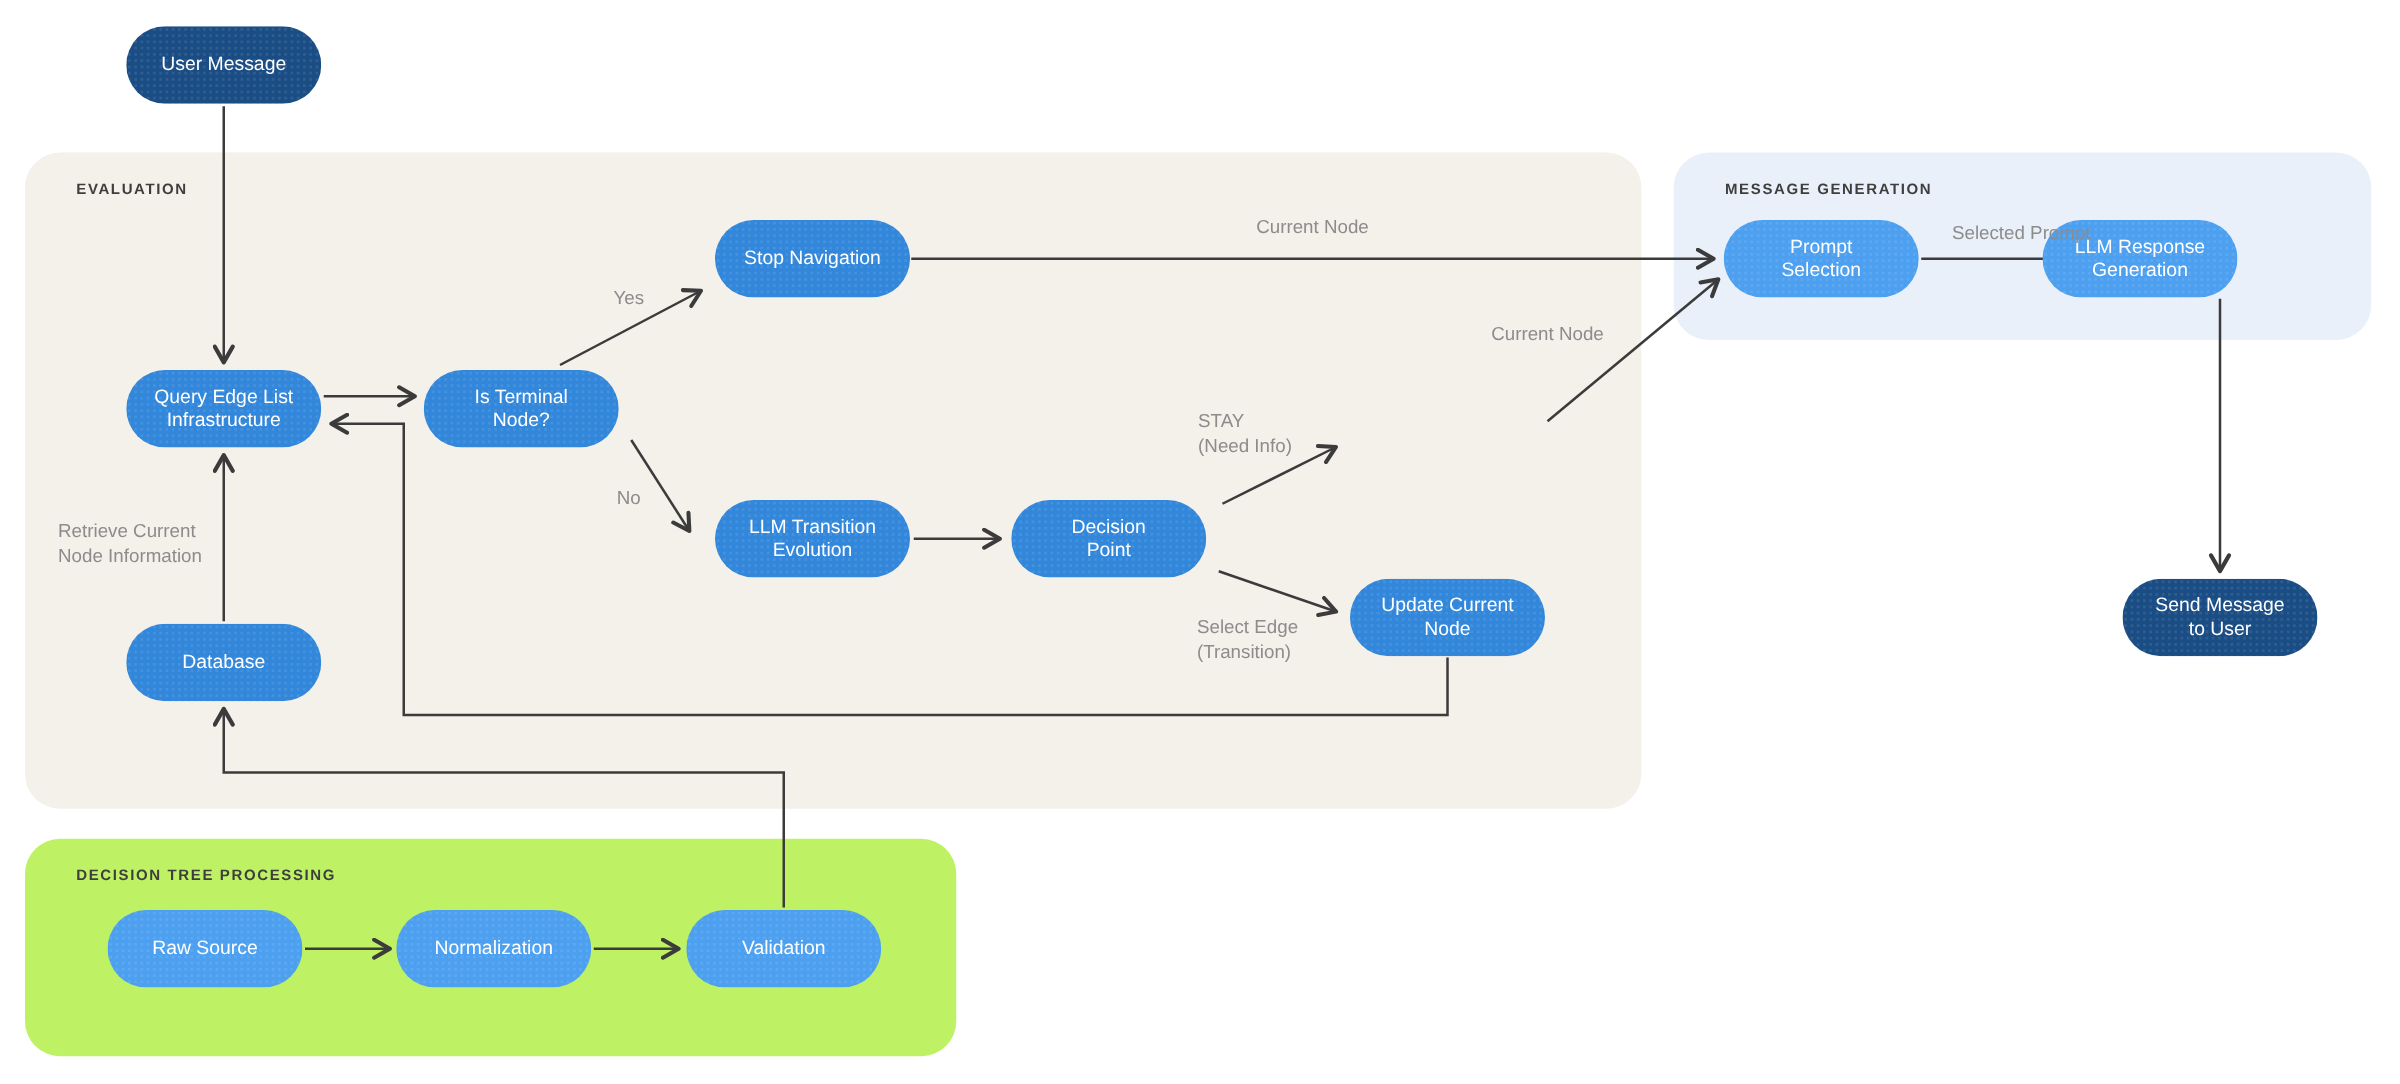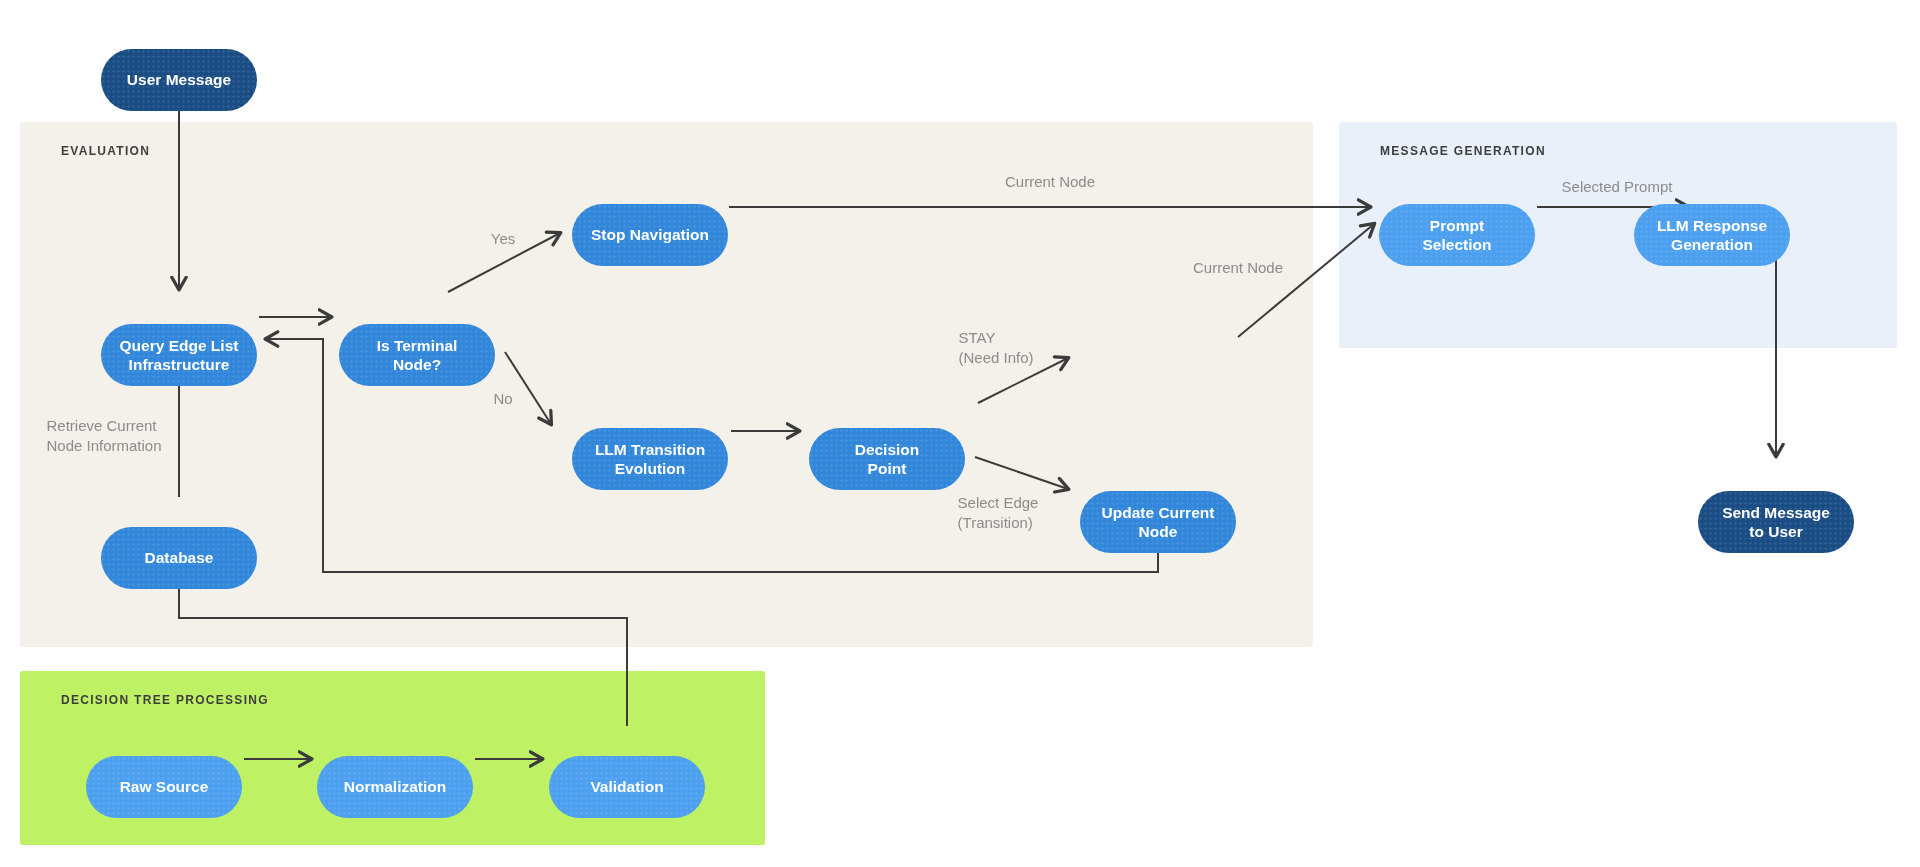--- a/index.html
+++ b/index.html
@@ -5,21 +5,21 @@
   html,body{margin:0;padding:0;background:#ffffff;}
   #canvas{
     position:relative;
     width:1920px;height:867px;
     background:#ffffff;
     font-family:"Liberation Sans", sans-serif;
     overflow:hidden;
   }
   .section{
     position:absolute;
-    border-radius:3px;
+    border-radius:28px;
   }
   .section-title{
     position:absolute;
     left:41px;top:22px;
     font-size:12px;
     font-weight:bold;
     letter-spacing:1.3px;
     color:#3e3e3e;
     text-transform:uppercase;
   }
@@ -31,48 +31,47 @@
     position:absolute;
     width:156px;
     min-height:62px;
     border-radius:32px;
     display:flex;
     align-items:center;
     justify-content:center;
     text-align:center;
     color:#ffffff;
     font-size:15.5px;
-    font-weight:bold;
+    font-weight:normal;
     line-height:1.25;
     white-space:pre-line;
     transform:translate(-50%,-50%);
     background-image:radial-gradient(rgba(255,255,255,0.09) 1px, rgba(0,0,0,0) 1.3px);
     background-size:5px 5px;
     padding:8px 6px;
     box-sizing:border-box;
-    margin-top:28px;
   }
   .edge-label{
     position:absolute;
     transform:translate(-50%,-50%);
     color:#8c8c8c;
     font-size:15px;
     line-height:1.3;
     text-align:left;
     white-space:pre-line;
   }
 </style>
 </head>
 <body>
 
 <div id="canvas">
   <div class="section" style="left: 20px; top: 122px; width: 1293px; height: 525px; background: rgb(244, 240, 234);">
       <div class="section-title">EVALUATION</div>
     </div>
-    <div class="section" style="left: 1339px; top: 122px; width: 558px; height: 226px; background: rgb(233, 240, 250);">
+    <div class="section" style="left: 1339px; top: 122px; width: 558px; height: 150px; background: rgb(233, 240, 250);">
       <div class="section-title">MESSAGE GENERATION</div>
     </div>
     <div class="section" style="left: 20px; top: 671px; width: 745px; height: 174px; background: #bef264;">
       <div class="section-title">DECISION TREE PROCESSING</div>
     </div>
     <svg id="edges">
     <defs>
       <marker id="arrowhead" viewBox="0 0 10 10" refX="7.5" refY="5" markerWidth="9" markerHeight="9" orient="auto-start-reverse">
         <path d="M1,1 L8,5 L1,9" fill="none" stroke="#3b3b3b" stroke-width="1.8" stroke-linecap="round" stroke-linejoin="round"></path>
       </marker>

